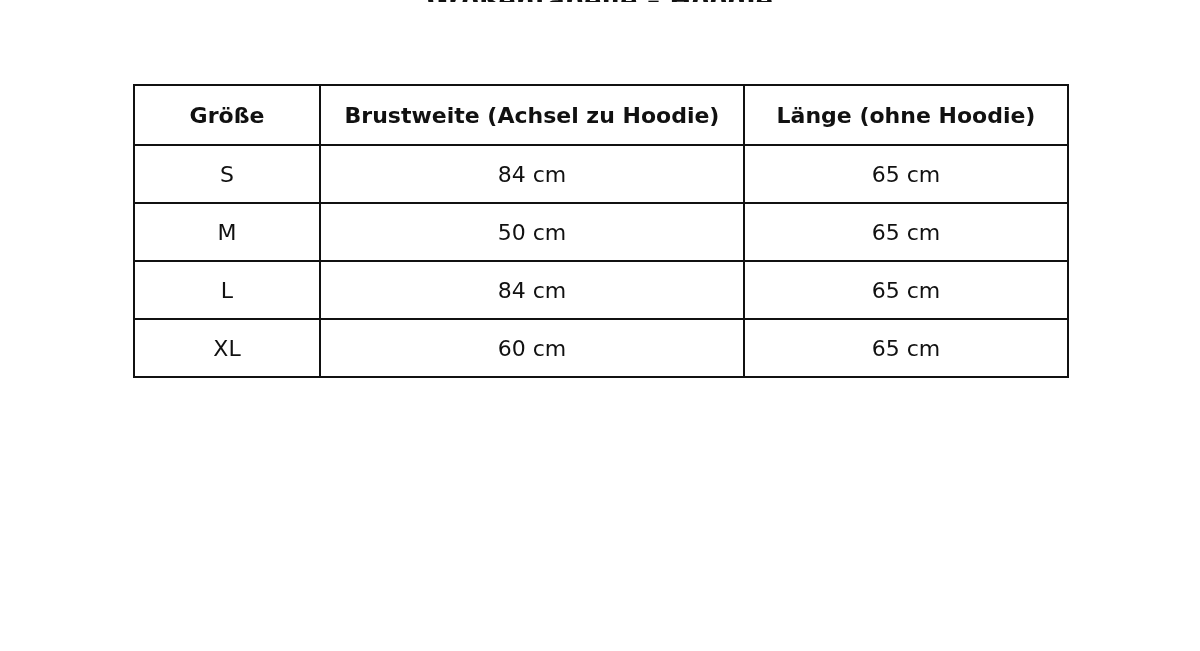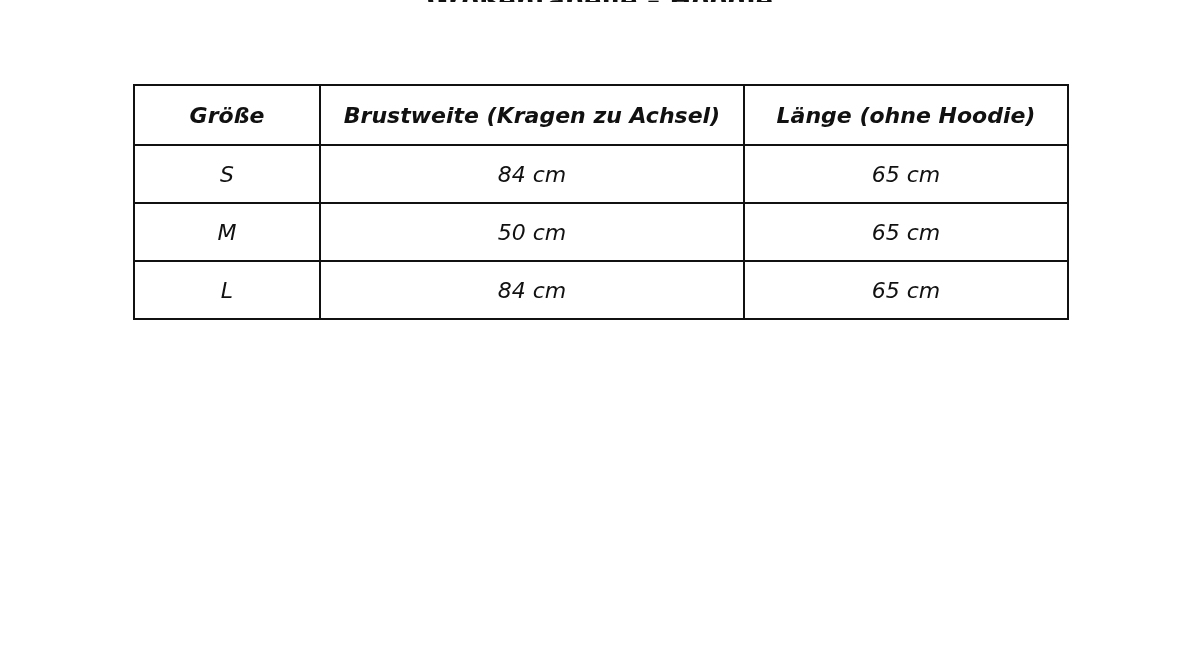--- a/index.html
+++ b/index.html
@@ -43,21 +43,20 @@
     position: absolute;
     top: 84px;
     left: 133px;
     width: 934px;
   }
 
   table.size-table {
     border-collapse: collapse;
     width: 934px;
     table-layout: fixed;
-    font-style: italic;
   }
 
   table.size-table td,
   table.size-table th {
     border: 2px solid #111111;
     text-align: center;
     vertical-align: middle;
     padding: 0;
     height: 56px;
     font-size: 22px;
@@ -86,37 +85,42 @@
   <div class="table-wrap">
     <table class="size-table">
       <colgroup>
         <col class="col-size">
         <col class="col-chest">
         <col class="col-length">
       </colgroup>
       <thead>
         <tr>
           <th>Größe</th>
-          <th>Brustweite (Kragen zu Achsel)</th>
+          <th>Brustweite (Achsel zu Hoodie)</th>
           <th>Länge (ohne Hoodie)</th>
         </tr>
       </thead>
       <tbody>
         <tr>
           <td>S</td>
           <td>84 cm</td>
           <td>65 cm</td>
         </tr>
         <tr>
           <td>M</td>
           <td>50 cm</td>
           <td>65 cm</td>
         </tr>
         <tr>
           <td>L</td>
           <td>84 cm</td>
           <td>65 cm</td>
         </tr>
+        <tr>
+          <td>XL</td>
+          <td>60 cm</td>
+          <td>65 cm</td>
+        </tr>
       </tbody>
     </table>
   </div>
 
 </div>
 
 </body></html>

